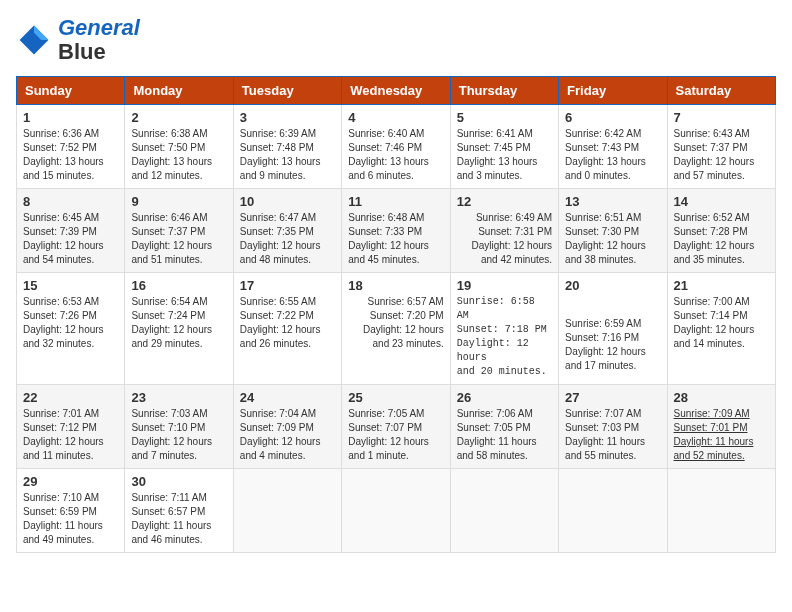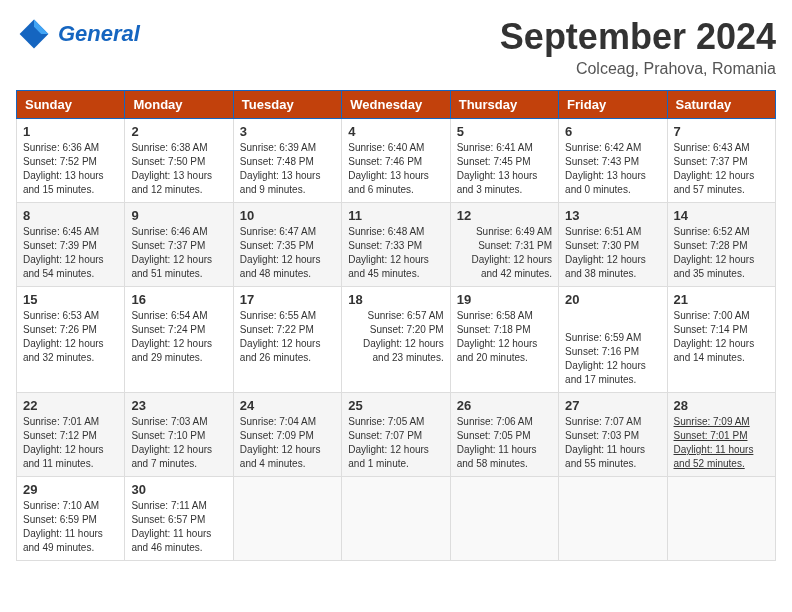--- a/index.html
+++ b/index.html
@@ -93,25 +93,22 @@
 <body>
 
 <div class="header">
   <div class="logo">
     <svg class="logo-icon" viewBox="0 0 40 40">
       <polygon points="20,4 36,20 20,36 4,20" fill="#1565c0"></polygon>
       <polygon points="20,4 36,20 28,20 20,12" fill="#42a5f5"></polygon>
     </svg>
     <div class="logo-text">
       <div><span class="logo-blue">General</span></div>
+      <div>Blue</div>
     </div>
-  </div>
-  <div class="title-block">
-    <div class="month-title">September 2024</div>
-    <div class="location-title">Colceag, Prahova, Romania</div>
   </div>
 </div>
 
 <table class="calendar">
   <thead>
     <tr>
     <th>Sunday</th>
         <th>Monday</th>
         <th>Tuesday</th>
         <th>Wednesday</th>
@@ -247,21 +244,21 @@
         </td>
         <td>
           <span class="day-number">18</span>
           <div class="day-info" style="white-space: pre-line; text-align: right;">Sunrise: 6:57 AM
 Sunset: 7:20 PM
 Daylight: 12 hours
 and 23 minutes.</div>
         </td>
         <td>
           <span class="day-number">19</span>
-          <div class="day-info" style="white-space: pre-line;">Sunrise: 6:58 AM
+          <div class="day-info" style="white-space: pre-line; font-family: Liberation Mono, monospace;">Sunrise: 6:58 AM
 Sunset: 7:18 PM
 Daylight: 12 hours
 and 20 minutes.</div>
         </td>
         <td>
           <span class="day-number">20</span>
           <div class="day-info" style="white-space: pre-line; margin-top: 24px;">Sunrise: 6:59 AM
 Sunset: 7:16 PM
 Daylight: 12 hours
 and 17 minutes.</div>

